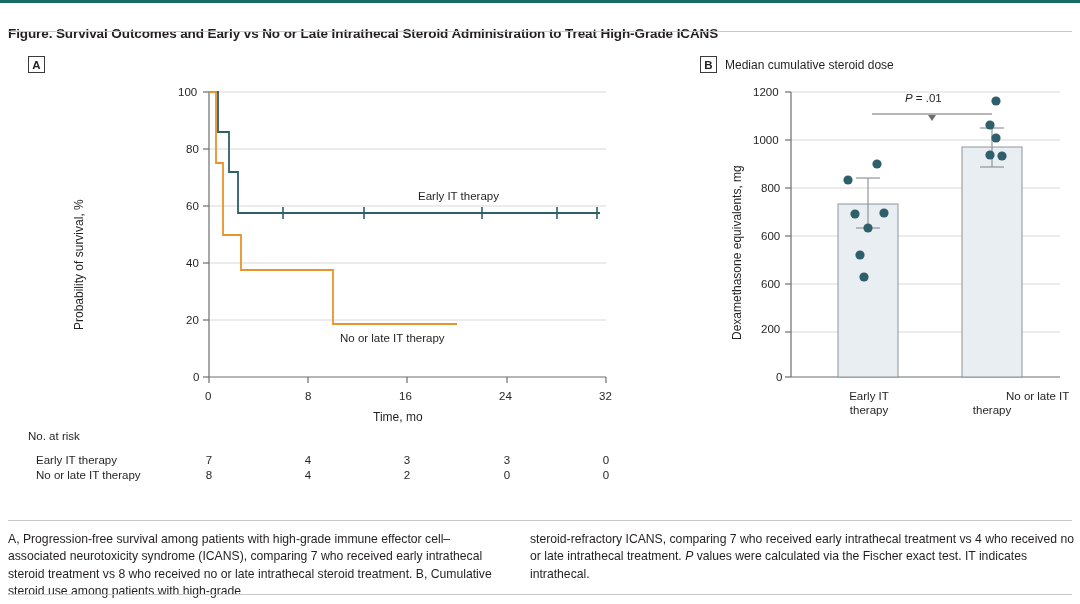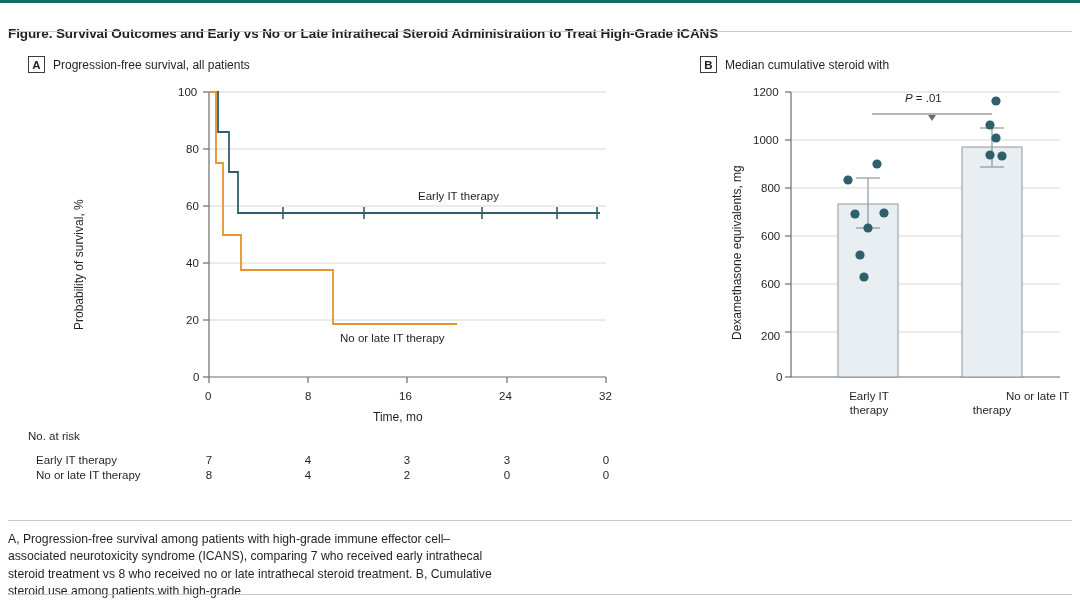--- a/index.html
+++ b/index.html
@@ -75,21 +75,20 @@
 <body>
 
 <div class="fig-wrap">
 
   <div class="title-bar"></div>
   <div class="fig-title">Figure. Survival Outcomes and Early vs No or Late Intrathecal Steroid Administration to Treat High-Grade ICANS</div>
   <div class="rule top"></div>
 
   <div class="panel-head" style="left:28px;top:56px;">
     <div class="panel-letter">A</div>
-    <div class="panel-label">Progression-free survival, all patients</div>
   </div>
 
   <div class="axis-title vert" style="left:72px;top:330px;">Probability of survival, %</div>
 
   <div class="tick-lbl" style="left:178px;top:86px;">100</div>
   <div class="tick-lbl" style="left:186px;top:143px;">80</div>
   <div class="tick-lbl" style="left:186px;top:200px;">60</div>
   <div class="tick-lbl" style="left:186px;top:257px;">40</div>
   <div class="tick-lbl" style="left:186px;top:314px;">20</div>
   <div class="tick-lbl" style="left:193px;top:371px;">0</div>
@@ -161,31 +160,31 @@
       <div class="risk-val" style="left:166px;">8</div>
       <div class="risk-val" style="left:265px;">4</div>
       <div class="risk-val" style="left:364px;">2</div>
       <div class="risk-val" style="left:464px;">0</div>
       <div class="risk-val" style="left:563px;">0</div>
     </div>
   </div>
 
   <div class="panel-head" style="left:700px;top:56px;">
     <div class="panel-letter">B</div>
-    <div class="panel-label">Median cumulative steroid with</div>
+    <div class="panel-label">Median cumulative steroid dose</div>
   </div>
 
   <div class="axis-title vert" style="left:730px;top:340px;">Dexamethasone equivalents, mg</div>
 
   <div class="tick-lbl" style="left:753px;top:86px;">1200</div>
   <div class="tick-lbl" style="left:753px;top:134px;">1000</div>
   <div class="tick-lbl" style="left:761px;top:182px;">800</div>
   <div class="tick-lbl" style="left:761px;top:230px;">600</div>
   <div class="tick-lbl" style="left:761px;top:278px;">600</div>
-  <div class="tick-lbl" style="left:761px;top:330px;">200</div>
+  <div class="tick-lbl" style="left:761px;top:323px;">200</div>
   <div class="tick-lbl" style="left:776px;top:371px;">0</div>
 
   <svg class="svg-abs" style="left:0px;top:0px;" width="1080" height="420">
     <g stroke="#d8d8d8" stroke-width="1">
       <line x1="791" y1="92" x2="1060" y2="92"></line>
       <line x1="791" y1="140" x2="1060" y2="140"></line>
       <line x1="791" y1="188" x2="1060" y2="188"></line>
       <line x1="791" y1="236" x2="1060" y2="236"></line>
       <line x1="791" y1="284" x2="1060" y2="284"></line>
       <line x1="791" y1="332" x2="1060" y2="332"></line>
@@ -238,15 +237,16 @@
 
   <div class="pval" style="left:905px;top:92px;"><i>P</i> = .01</div>
 
   <div class="tick-lbl" style="left:843px;top:390px;text-align:center;width:52px;">Early IT</div>
   <div class="tick-lbl" style="left:843px;top:404px;text-align:center;width:52px;">therapy</div>
   <div class="tick-lbl" style="left:1006px;top:390px;text-align:left;width:78px;">No or late IT</div>
   <div class="tick-lbl" style="left:953px;top:404px;text-align:center;width:78px;">therapy</div>
 
   <div class="rule mid"></div>
   <div class="cap left">A, Progression-free survival among patients with high-grade immune effector cell–associated neurotoxicity syndrome (ICANS), comparing 7 who received early intrathecal steroid treatment vs 8 who received no or late intrathecal steroid treatment. B, Cumulative steroid use among patients with high-grade</div>
+  <div class="cap right"><span>steroid-refractory ICANS, comparing 7 who received early intrathecal treatment vs 4 who received no or late intrathecal treatment. </span><i>P</i><span> values were calculated via the Fischer exact test. IT indicates intrathecal.</span></div>
   <div class="rule bottom"></div>
 
 </div>
 
 </body></html>

